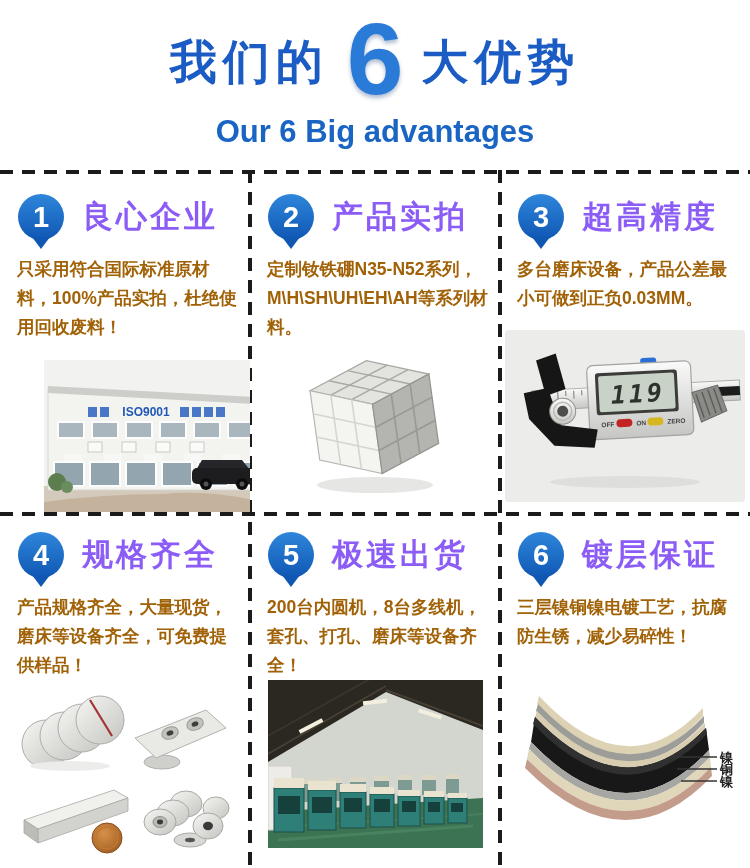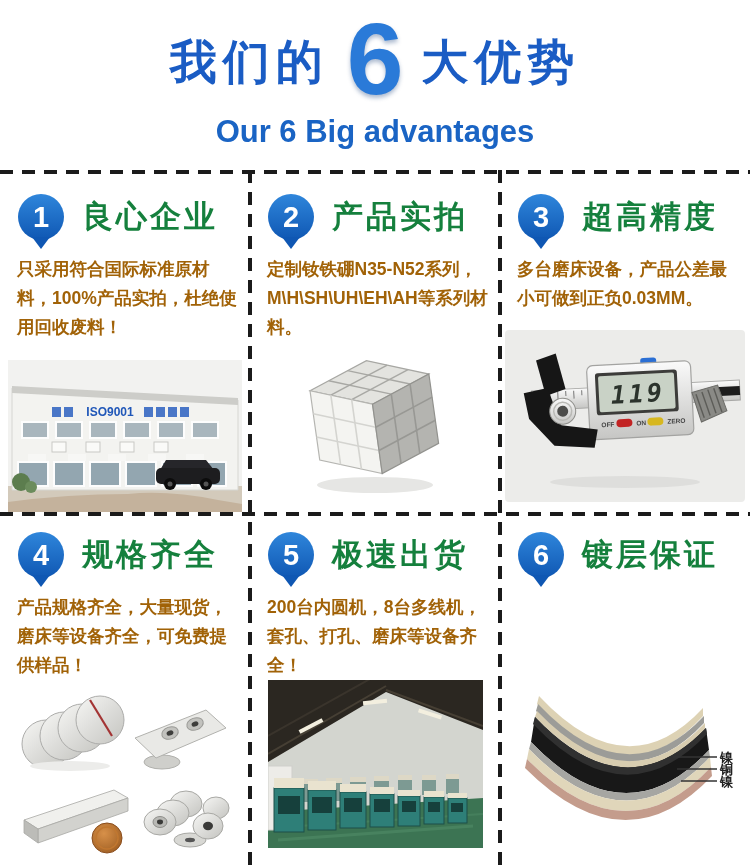--- a/index.html
+++ b/index.html
@@ -26,25 +26,25 @@
   .cell{display:flex;flex-direction:column;overflow:hidden;}
 
   .badge-row{display:flex;align-items:center;margin:20px 0 0 18px;}
   .badge{position:relative;flex:none;width:46px;height:46px;border-radius:50%;
          background:linear-gradient(180deg,#2f86db,#0f57b3);
          display:flex;align-items:center;justify-content:center;
          color:#fff;font-size:29px;font-weight:bold;}
   .badge::after{content:"";position:absolute;left:50%;bottom:-9px;transform:translateX(-50%);
          width:0;height:0;border-left:9px solid transparent;border-right:9px solid transparent;
          border-top:12px solid #0f57b3;}
-  .card-title{margin-left:18px;font-size:31px;font-weight:bold;color:#15803d;letter-spacing:3px;white-space:nowrap;}
+  .card-title{margin-left:18px;font-size:31px;font-weight:bold;color:#8b5cf6;letter-spacing:3px;white-space:nowrap;}
   .card-desc{margin:15px 9px 0 17px;font-size:17.5px;font-weight:bold;color:#a16207;line-height:29px;}
 
   .photo{margin-left:auto;margin-right:auto;margin-top:auto;flex:none;}
-  .ph-factory{width:234px;height:188px;margin-bottom:26px;}
+  .ph-factory{width:234px;height:188px;margin-bottom:26px;padding-left:44px;}
   .ph-cube{width:210px;height:165px;margin-bottom:16px;}
   .ph-caliper{width:240px;height:172px;margin-bottom:10px;}
   .ph-magnets{width:230px;height:198px;margin-bottom:12px;}
   .ph-workshop{width:215px;height:168px;margin-bottom:30px;}
   .ph-coating{width:240px;height:198px;margin-bottom:8px;}
   .photo svg{display:block;width:100%;height:100%;}
 </style>
 </head>
 <body>
 
@@ -384,20 +384,21 @@
       </div>
     </div>
 
     <div class="cell">
       <div class="badge-row">
         <div class="badge">
           <span>6</span>
         </div>
         <div class="card-title">镀层保证</div>
       </div>
+      <div class="card-desc">三层镍铜镍电镀工艺，抗腐防生锈，减少易碎性！</div>
       <div class="photo ph-coating">
         <svg viewBox="0 0 240 198">
           <rect x="0" y="0" width="240" height="198" fill="#ffffff"></rect>
 
           <path d="M34,34 Q122,128 198,46 L198,54 Q122,138 32,42 Z" fill="#ddd2b4"></path>
           <path d="M33,42 Q122,136 199,54 L199,61 Q122,144 31,49 Z" fill="#9c9c98"></path>
           <path d="M32,49 Q122,143 200,61 L200,67 Q122,150 30,55 Z" fill="#d8cdb0"></path>
 
           <path d="M30,55 Q120,150 201,66 L204,88 Q120,178 26,80 Z" fill="#181818"></path>
           <path d="M30,55 Q120,150 201,66 L202,72 Q120,158 28,62 Z" fill="#303030"></path>

